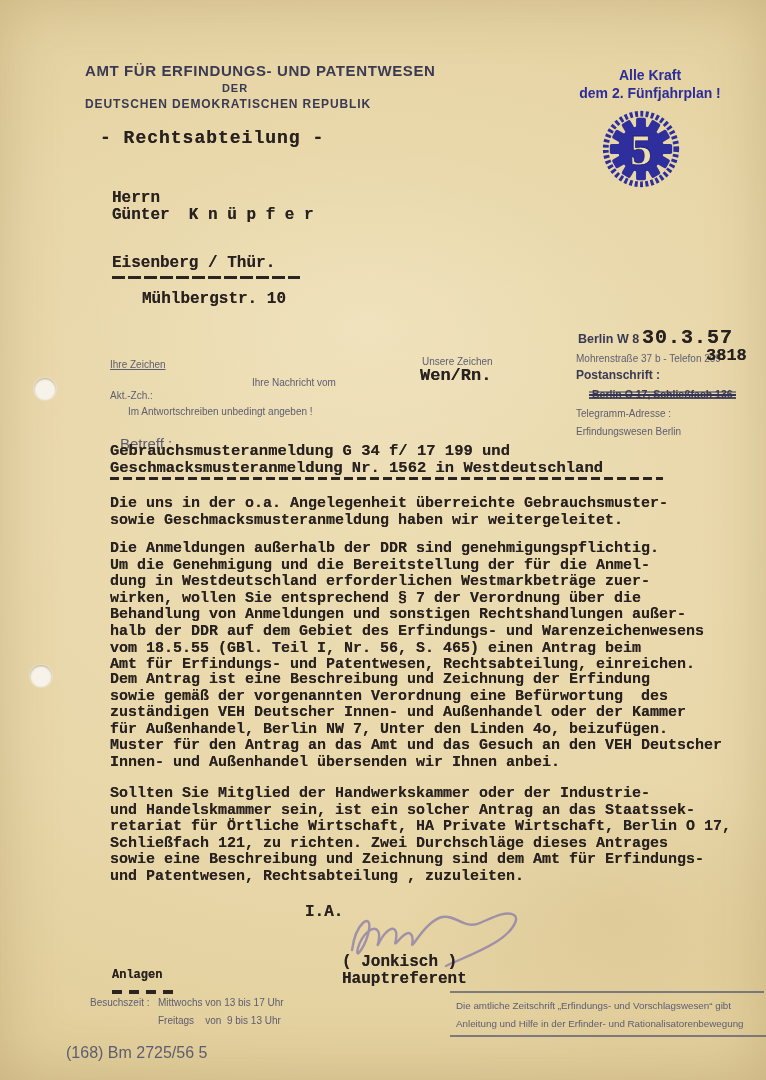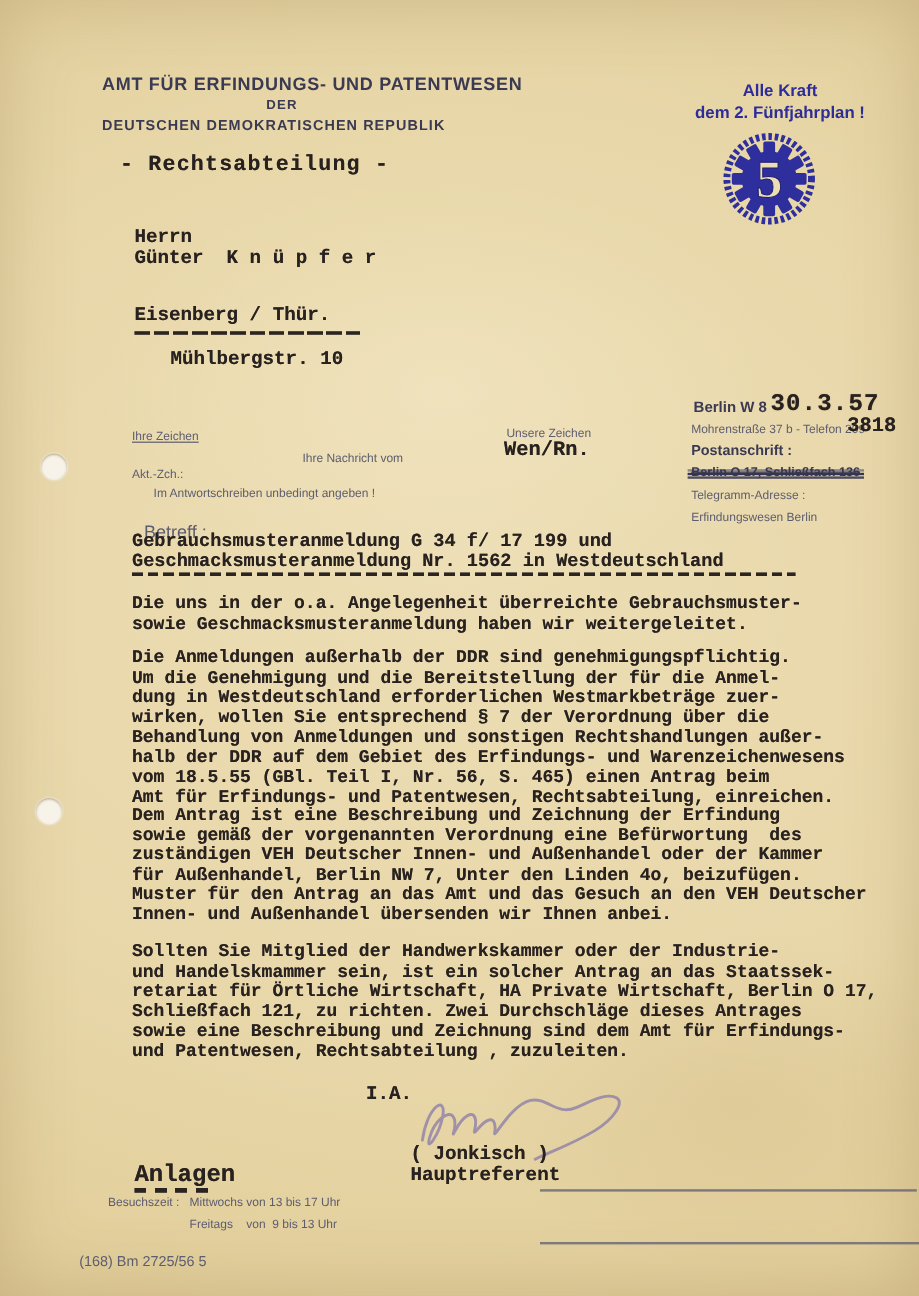--- a/index.html
+++ b/index.html
@@ -22,21 +22,21 @@
   .print-dark{color:#3a3a52;}
   .print-gray{color:#5d5d70;}
   pre.txt{margin:0;font-family:"Liberation Mono", monospace;font-weight:700;color:#272120;white-space:pre;}
   .body-text{font-size:15px;line-height:16.6px;text-shadow:0 0 .5px rgba(45,30,20,.65);}
   .addr-text{font-size:16px;line-height:16.5px;text-shadow:0 0 .5px rgba(45,30,20,.65);}
   .heavy-dashes{height:3px;background:repeating-linear-gradient(90deg,#2b2420 0 13px, transparent 13px 16px);}
   .subject-dashes{height:2.5px;background:repeating-linear-gradient(90deg,#2b2420 0 9px, transparent 9px 13px);}
   .anlagen-dashes{height:3.5px;background:repeating-linear-gradient(90deg,#2b2420 0 10px, transparent 10px 17px);}
   .thin-rule{height:1.5px;background:#5c5c72;opacity:.75;}
   .hole{position:absolute;border-radius:50%;background:#f7f3e8;box-shadow:inset 0 1px 2px rgba(120,100,60,.5), 0 0 2px rgba(255,255,255,.8);}
-  .struck{position:relative;display:inline-block;color:#3a3a52;font-weight:700;text-decoration:line-through;}
+  .struck{position:relative;display:inline-block;color:#3a3a52;font-weight:700;text-decoration:line-through;margin-left:16px;}
   .struck::after{content:"";position:absolute;left:-3px;right:-3px;top:46%;height:2px;background:#343455;box-shadow:0 3px 0 rgba(52,52,85,.85), 0 -3px 0 rgba(52,52,85,.5);}
 </style>
 </head>
 <body>
 
 <div class="paper">
 
   <div class="hole abs" style="left:34px;top:378px;width:22px;height:22px;"></div>
   <div class="hole abs" style="left:30px;top:665px;width:22px;height:22px;"></div>
 
@@ -127,25 +127,27 @@
 sowie eine Beschreibung und Zeichnung sind dem Amt für Erfindungs-
 und Patentwesen, Rechtsabteilung , zuzuleiten.</pre>
 
   <div class="abs mono" style="left:305px;top:903px;font-size:16px;text-shadow:0 0 .5px rgba(45,30,20,.7);">I.A.</div>
   <svg class="abs" style="left:338px;top:898px;" width="195" height="72" viewBox="0 0 195 72" aria-label="Jonkisch">
     <path d="M14,52 C18,24 34,14 31,32 C28,48 16,64 20,50 C24,36 36,26 40,33 C44,40 36,54 42,43 C48,32 56,27 58,34 C60,41 54,50 60,43 C66,36 72,32 74,38 C76,44 72,50 76,45 C82,37 92,22 104,19 C118,16 126,32 142,25 C154,20 168,12 176,17 C182,21 174,34 158,44 C140,55 120,62 108,68" fill="none" stroke="#9385a8" stroke-width="2.4" stroke-linecap="round" opacity="0.85"></path>
   </svg>
   <div class="abs mono" style="left:342px;top:953px;font-size:16px;text-shadow:0 0 .5px rgba(45,30,20,.7);">( Jonkisch )</div>
   <div class="abs mono" style="left:342px;top:970px;font-size:16px;text-shadow:0 0 .5px rgba(45,30,20,.7);">Hauptreferent</div>
 
-  <div class="abs mono" style="left:112px;top:968px;font-size:20px;text-shadow:0 0 .5px rgba(45,30,20,.7);">Anlagen</div>
+  <div class="abs mono" style="left:112px;top:968px;font-size:12px;text-shadow:0 0 .5px rgba(45,30,20,.7);">Anlagen</div>
   <div class="anlagen-dashes abs" style="left:112px;top:990px;width:68px;"></div>
 
   <div class="abs print print-gray" style="left:90px;top:997px;font-size:10px;">Besuchszeit :</div>
   <div class="abs print print-gray" style="left:158px;top:997px;font-size:10px;">Mittwochs von 13 bis 17 Uhr</div>
   <div class="abs print print-gray" style="left:158px;top:1015px;font-size:10px;white-space:pre;">Freitags    von  9 bis 13 Uhr</div>
 
   <div class="thin-rule abs" style="left:450px;top:991px;width:314px;"></div>
+  <pre class="abs print print-gray" style="left:456px;top:997px;font-size:9.8px;line-height:18px;margin:0;white-space:pre;font-family:'Liberation Sans',sans-serif;">Die amtliche Zeitschrift „Erfindungs- und Vorschlagswesen“ gibt
+Anleitung und Hilfe in der Erfinder- und Rationalisatorenbewegung</pre>
   <div class="thin-rule abs" style="left:450px;top:1035px;width:316px;"></div>
 
-  <div class="abs print print-gray" style="left:66px;top:1044px;font-size:12px;">(168) Bm 2725/56 5</div>
+  <div class="abs print print-gray" style="left:66px;top:1044px;font-size:16px;">(168) Bm 2725/56 5</div>
 
 </div>
 
 </body></html>

